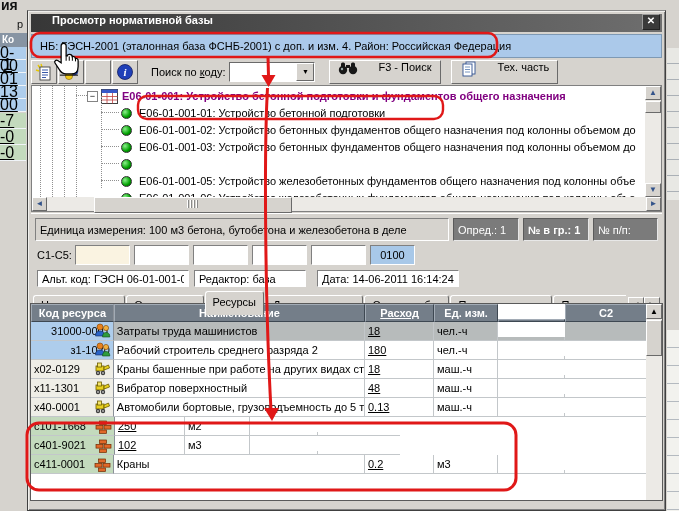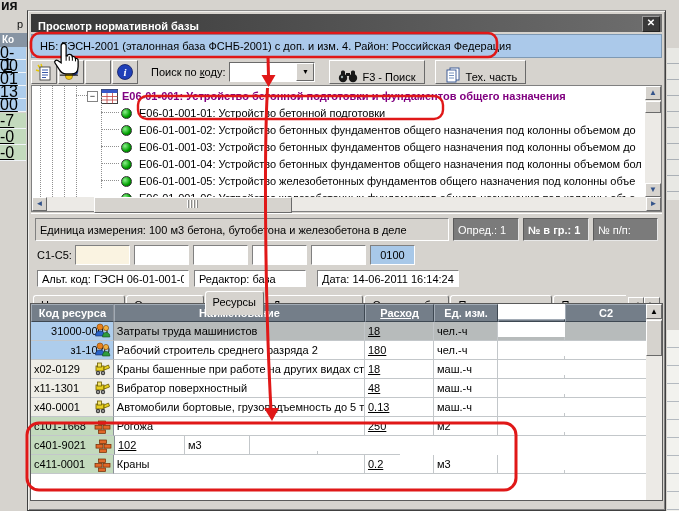--- a/index.html
+++ b/index.html
@@ -20,40 +20,40 @@
   .bg-right-strip{position:absolute;left:666px;top:0;width:13px;height:511px;background:var(--c-silver,#d6d3ce);}
   .bg-right-rows1{position:absolute;left:667px;top:48px;width:12px;height:152px;
     background:repeating-linear-gradient(#e8e8e4 0 15px,#aab0b6 15px 16px);}
   .bg-right-rows2{position:absolute;left:667px;top:330px;width:12px;height:181px;
     background:repeating-linear-gradient(#f2f2ee 0 17px,#b4bac0 17px 18px);}
   
   #dialog{position:absolute;left:27px;top:10px;width:639px;height:501px;
     background:var(--c-silver,#d6d3ce);border:1px solid #404040;border-top-color:#8a8a8a;
     box-shadow:inset 1px 1px 0 #f0efec, inset -1px -1px 0 #808080;padding:3px;box-sizing:border-box;}
   #titlebar{height:18px;background:linear-gradient(to right,#373737,#6e6e6e);
-    display:flex;align-items:flex-end;padding:0 2px 0 7px;}
+    display:flex;align-items:flex-start;padding:0 2px 0 21px;}
   #titlebar .t{color:#fff;font-weight:bold;}
   #close-btn{margin-left:auto;width:16px;height:14px;background:#3a3a3a;color:#fff;
     border:1px solid;border-color:#9a9a9a #222 #222 #9a9a9a;font-size:10px;font-weight:bold;
     line-height:12px;text-align:center;}
   #infobar{height:22px;margin-top:2px;background:var(--c-infobar_bg,#abc9ea);
     border:1px solid #7e99b4;display:flex;align-items:center;padding-left:8px;}
   
   #toolbar{height:25px;display:flex;align-items:center;padding-top:1px;}
   .tbtn{width:24px;height:22px;background:var(--c-silver,#d6d3ce);border:1px solid;
     border-color:#fff #6a6a6a #6a6a6a #fff;margin-right:1px;display:flex;align-items:center;justify-content:center;}
   .tool-label{margin-left:12px;margin-right:4px;}
   .tool-label u{text-decoration:underline;}
   #search-combo{width:84px;height:18px;background:#fff;border:1px solid;border-color:#6a6a6a #fff #fff #6a6a6a;
     display:flex;align-items:center;}
   #search-combo .val{flex:1;}
   #combo-drop{width:16px;height:16px;background:var(--c-silver,#d6d3ce);border:1px solid;
     border-color:#fff #6a6a6a #6a6a6a #fff;font-size:7px;text-align:center;line-height:15px;}
   .push-btn{height:22px;background:var(--c-silver,#d6d3ce);border:1px solid;
-    border-color:#fff #6a6a6a #6a6a6a #fff;display:flex;align-items:flex-end;gap:4px;
+    border-color:#fff #6a6a6a #6a6a6a #fff;display:flex;align-items:flex-start;gap:20px;
     padding:0 8px;margin-left:10px;}
   
   #tree-panel{position:relative;height:127px;margin-top:1px;background:#fff;
     border:1px solid #808080;box-sizing:border-box;}
   #tree-content{position:absolute;left:0;top:0;right:16px;bottom:14px;overflow:hidden;}
   .tree-vline{position:absolute;top:0;bottom:0;border-left:1px dotted #909090;}
   #tree-root{position:absolute;left:55px;top:2px;height:16px;display:flex;align-items:center;white-space:nowrap;}
   .expand-box{width:11px;height:11px;border:1px solid #848484;background:#fff;font-size:9px;
     line-height:9px;text-align:center;box-sizing:border-box;margin-right:3px;}
   #tree-root .lbl{font-weight:bold;color:var(--c-header_purple,#800080);margin-left:4px;}
@@ -249,21 +249,20 @@
             <span class="lbl">Е06-01-001-02: Устройство бетонных фундаментов общего назначения под колонны объемом до</span>
           </div>
             <div class="tree-item">
             <span class="connector"></span>
             <span class="bullet"></span>
             <span class="lbl">Е06-01-001-03: Устройство бетонных фундаментов общего назначения под колонны объемом до</span>
           </div>
             <div class="tree-item">
             <span class="connector"></span>
             <span class="bullet"></span>
-            <span class="lbl">Е06-01-001-04: Устройство бетонных фундаментов общего назначения под колонны объемом бол</span>
           </div>
             <div class="tree-item">
             <span class="connector"></span>
             <span class="bullet"></span>
             <span class="lbl">Е06-01-001-05: Устройство железобетонных фундаментов общего назначения под колонны объе</span>
           </div>
             <div class="tree-item">
 
             <span class="bullet"></span>
             <span class="lbl">Е06-01-001-06: Устройство железобетонных фундаментов общего назначения под колонны объе</span>
@@ -415,21 +414,20 @@
           <div class="cell c4"></div>
           <div class="cell c5"></div>
         </div>
           <div class="trow material">
           <div class="cell c0"><span>с101-1668</span><span class="icon-slot"><svg viewBox="0 0 17 16" width="17" height="16">
     <rect x="4.5" y="3" width="7" height="3.6" fill="#e06828" stroke="#702800" stroke-width="0.7"></rect>
     <rect x="1" y="7.5" width="7" height="3.6" fill="#e06828" stroke="#702800" stroke-width="0.7"></rect>
     <rect x="9" y="7.5" width="7" height="3.6" fill="#e06828" stroke="#702800" stroke-width="0.7"></rect>
     <rect x="4.5" y="12" width="7" height="3.4" fill="#e06828" stroke="#702800" stroke-width="0.7"></rect>
   </svg></span></div>
-          <div class="cell c1">Рогожа</div>
           <div class="cell c2">250</div>
           <div class="cell c3">м2</div>
           <div class="cell c4"></div>
           <div class="cell c5"></div>
         </div>
           <div class="trow material">
           <div class="cell c0"><span>с401-9021</span><span class="icon-slot"><svg viewBox="0 0 17 16" width="17" height="16">
     <rect x="4.5" y="3" width="7" height="3.6" fill="#e06828" stroke="#702800" stroke-width="0.7"></rect>
     <rect x="1" y="7.5" width="7" height="3.6" fill="#e06828" stroke="#702800" stroke-width="0.7"></rect>
     <rect x="9" y="7.5" width="7" height="3.6" fill="#e06828" stroke="#702800" stroke-width="0.7"></rect>

